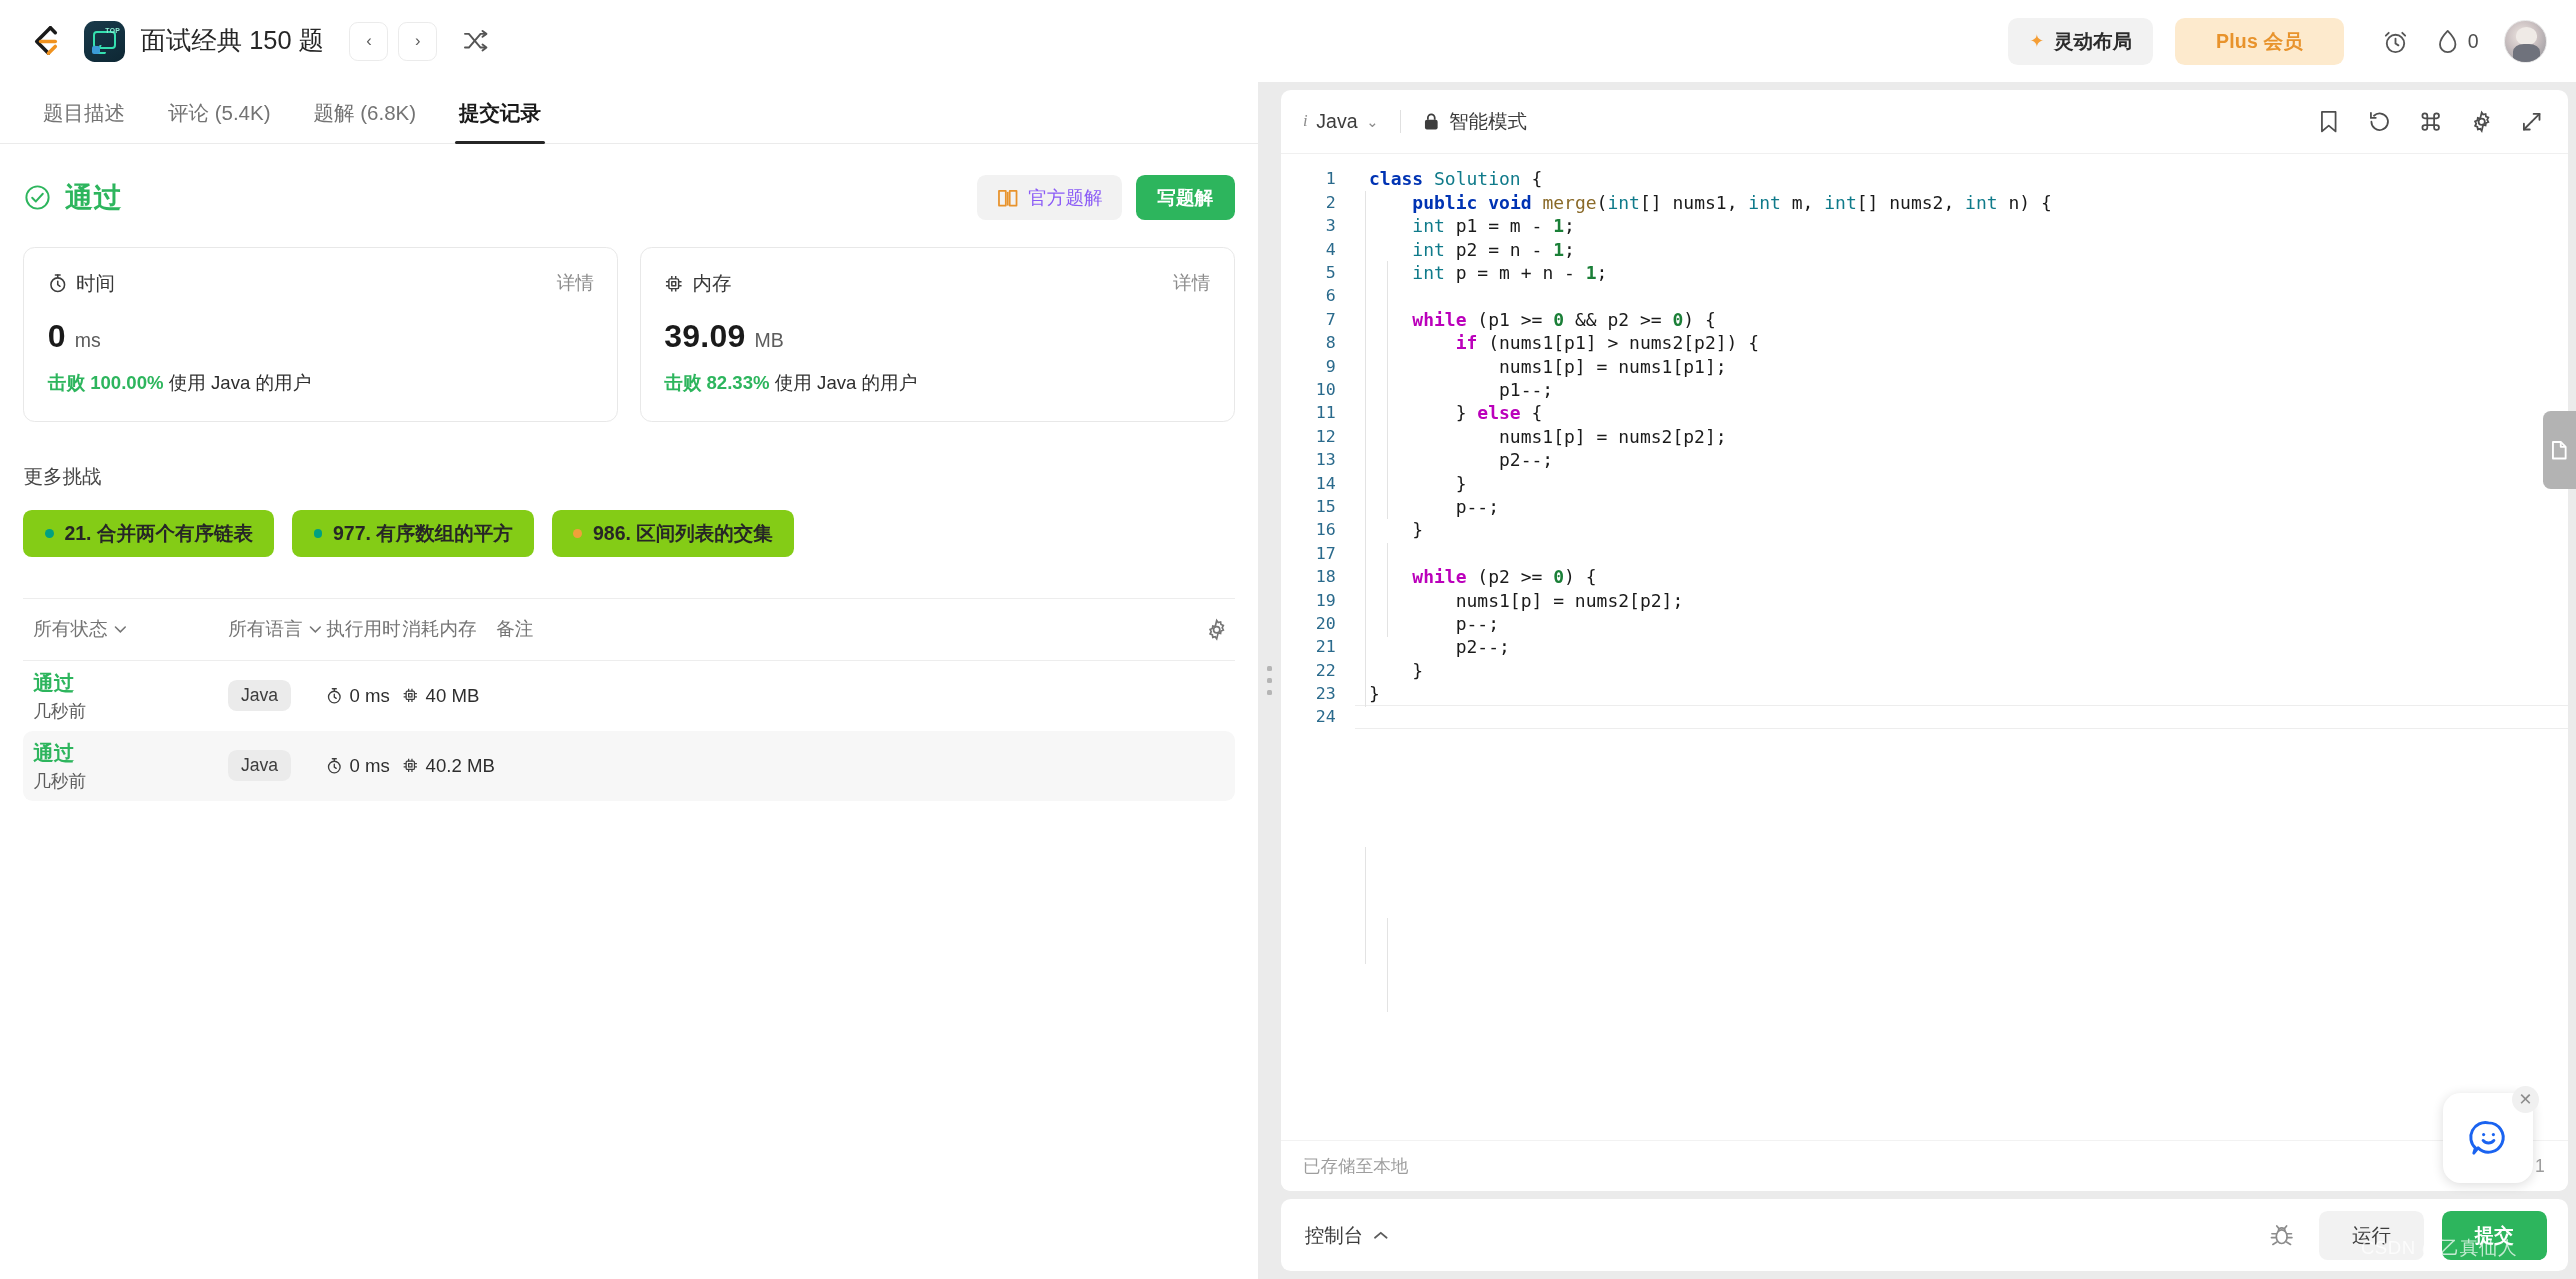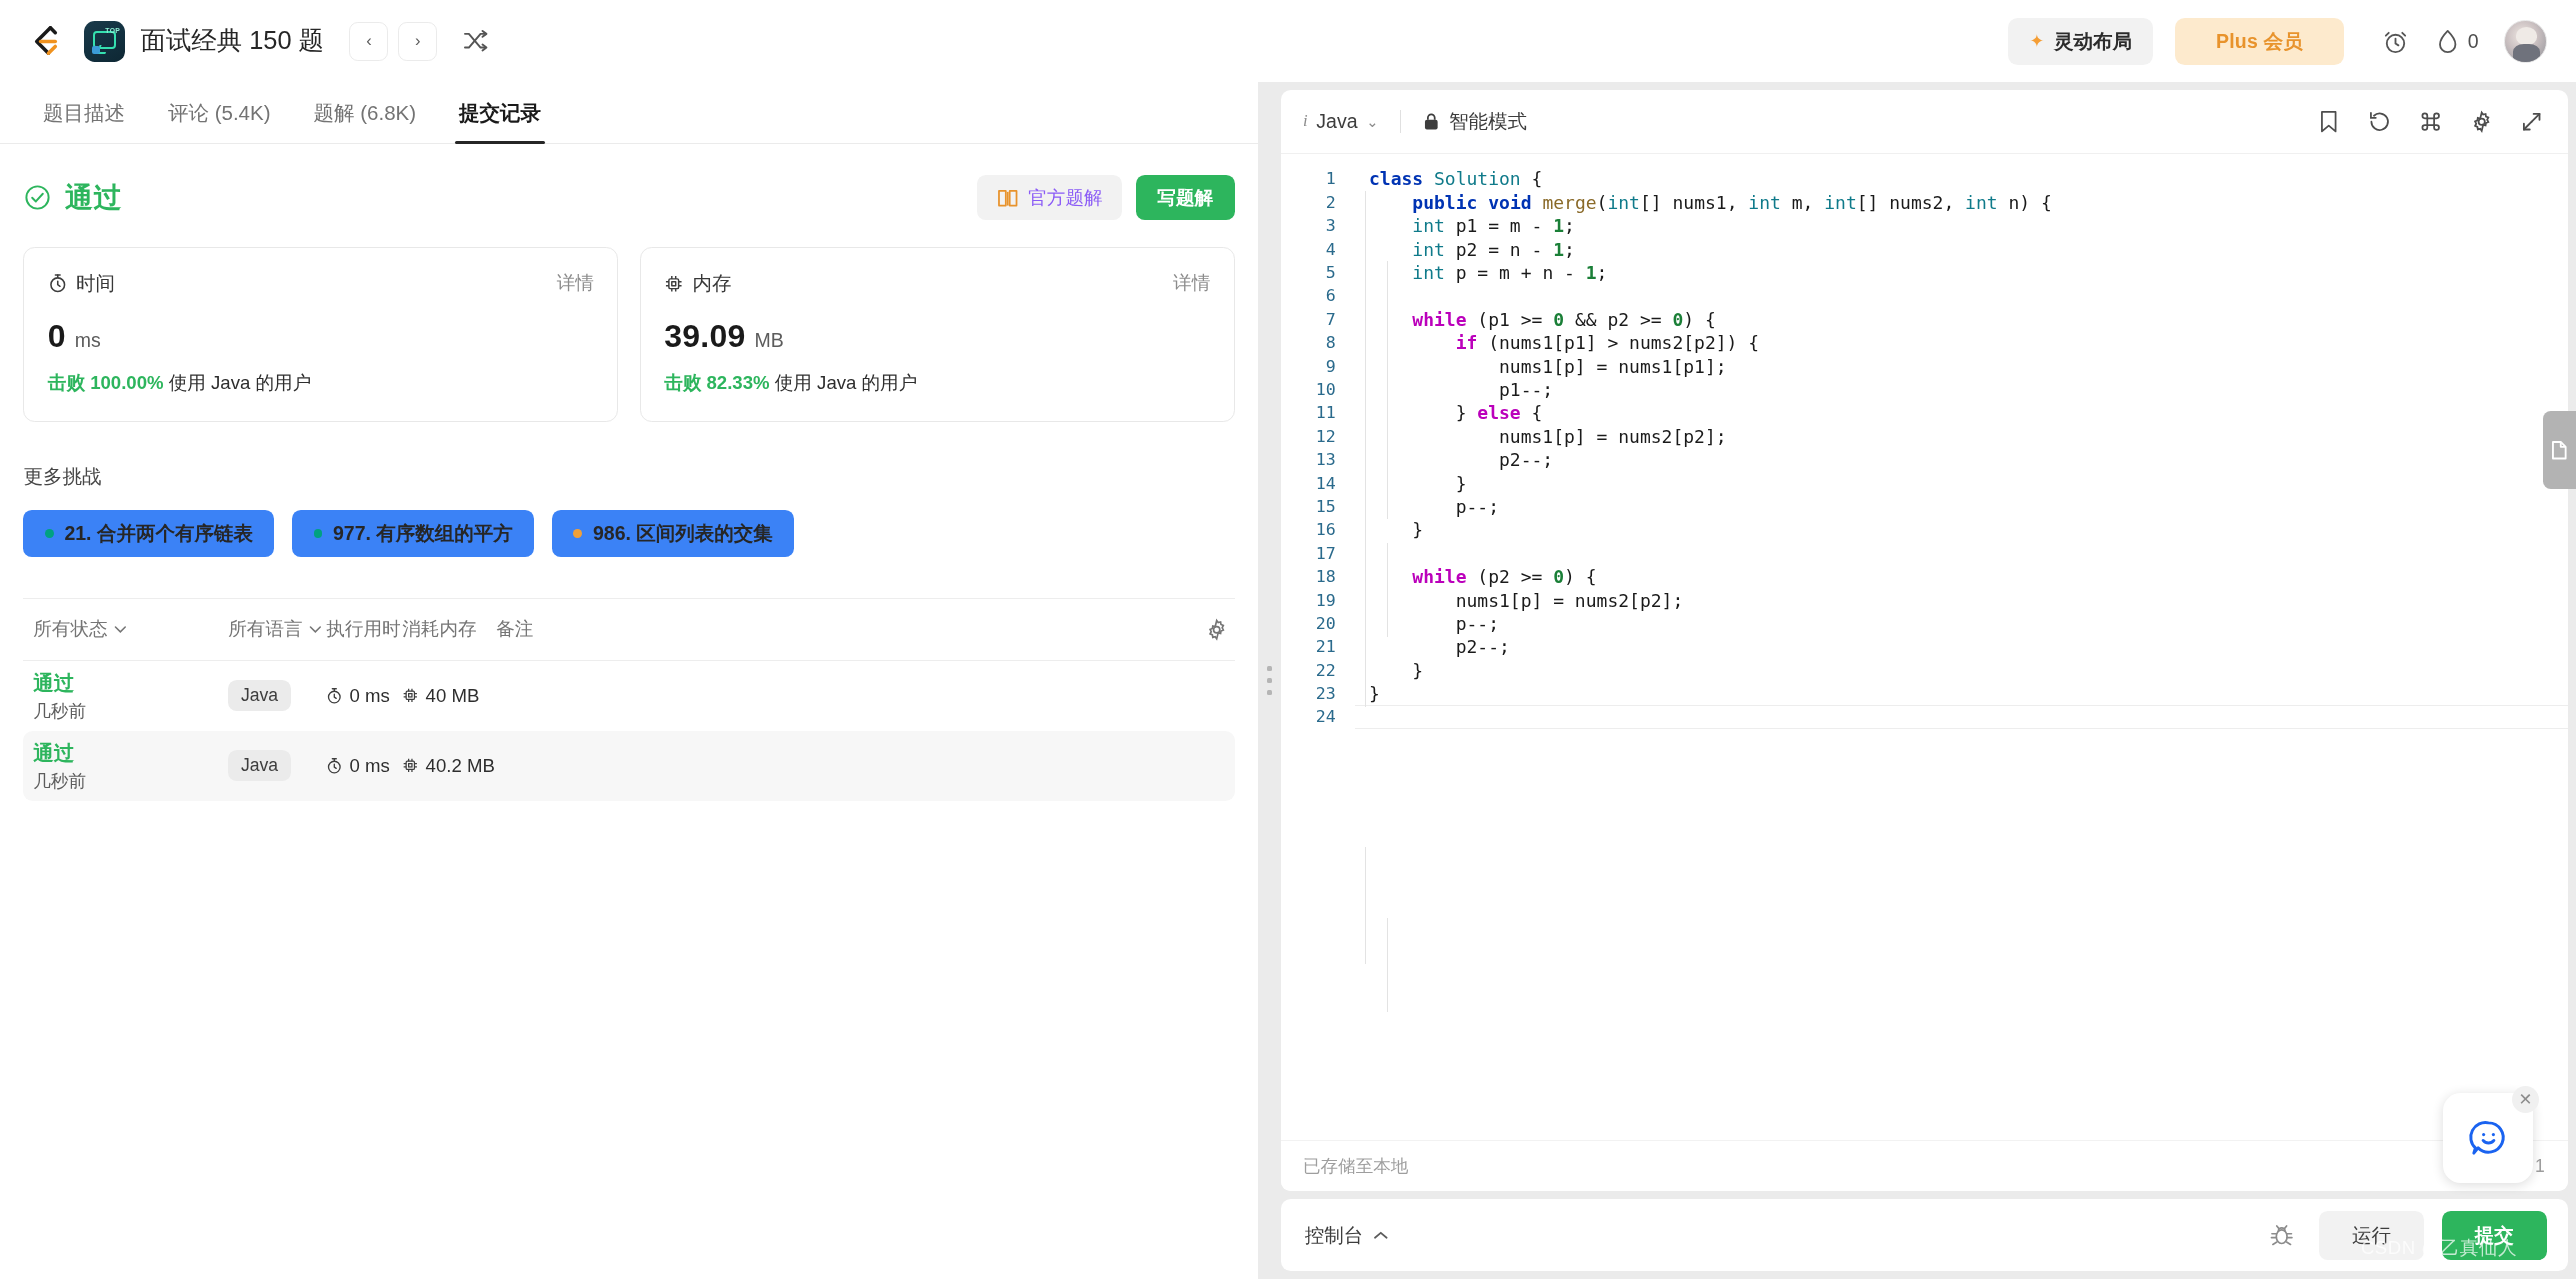--- a/index.html
+++ b/index.html
@@ -122,21 +122,21 @@
   .card-detail { margin-left: auto; font-size: 18.6px; color: #8c8c8c; cursor: pointer; }
   .card-val { margin-top: 21.5px; display: flex; align-items: baseline; gap: 8.8px; }
   .card-val .num { font-size: 32px; font-weight: 700; color: #1a1a1a; letter-spacing:0.3px;}
   .card-val .unit { font-size: 19.5px; color: #5c5c5c; }
   .card-beat { margin-top: 14.6px; font-size: 18.6px; color: #2e2e2e; }
   .card-beat .hl { color: #2db55d; font-weight: 600; }
 
   .more-title { margin-top: 41px; font-size: 19.5px; color: #474747; }
   .chips { display: flex; gap: 17.6px; margin-top: 19.5px; }
   .chip {
-    background: #3b82f6; border-radius: 8.8px; height: 47px; padding: 0 21.5px;
+    background: #84cc16; border-radius: 8.8px; height: 47px; padding: 0 21.5px;
     display: flex; align-items: center; gap: 10.7px; cursor: pointer;
   }
   .chip .dot { width: 8.8px; height: 8.8px; border-radius: 50%; display:block; }
   .chip .lbl { font-size: 19.5px; color: #262626; font-weight: 600; white-space: nowrap; }
 
   .divider { height: 1px; background: #ededed; margin: 41px 0 0 0; }
 
   
   .sub-head { display: flex; align-items: center; height: 61px; padding: 0 5.9px 0 9.8px; }
   .th { font-size: 18.6px; color: #757575; display: flex; align-items: center; gap: 6.8px; }

